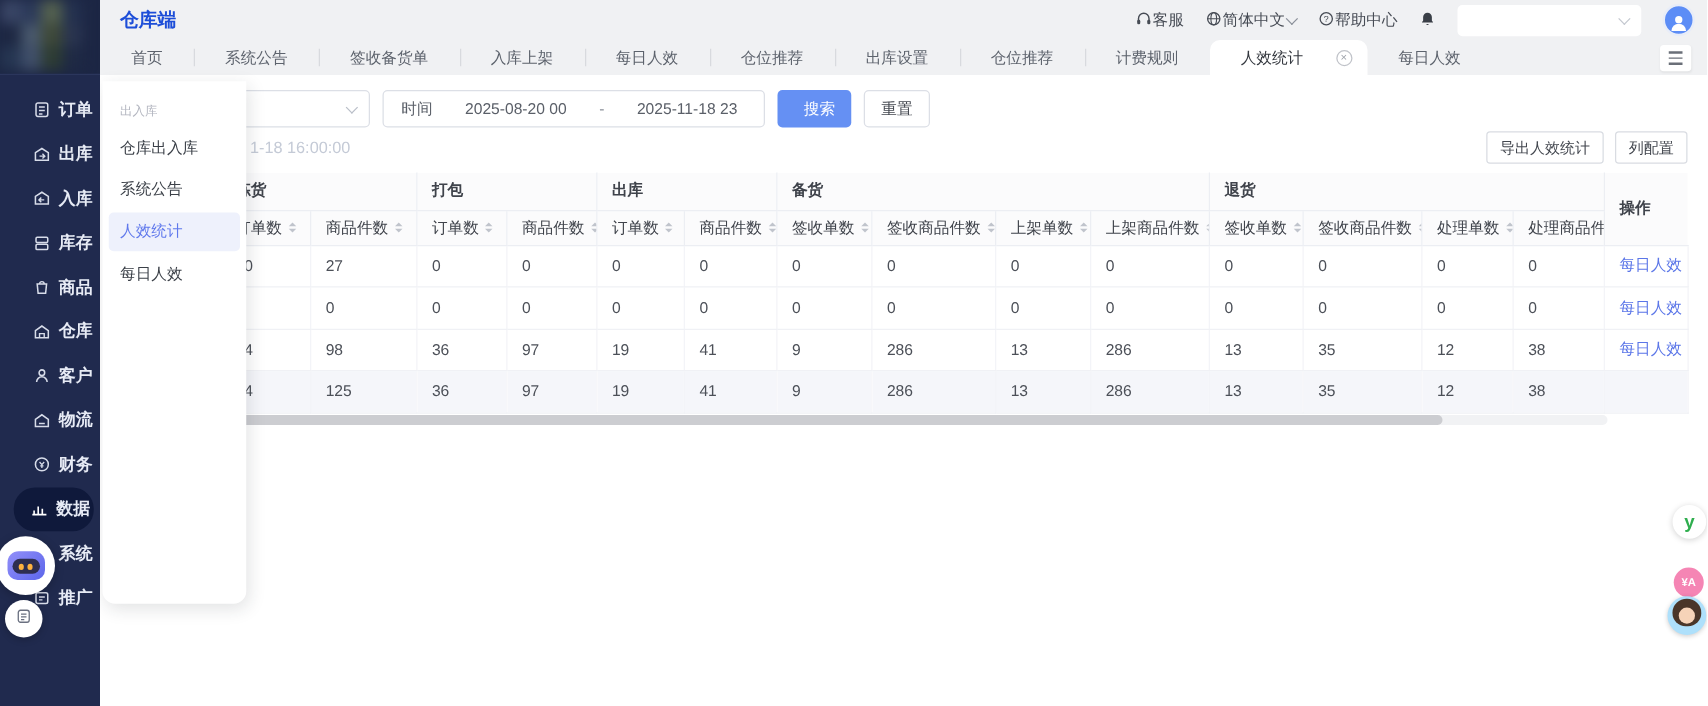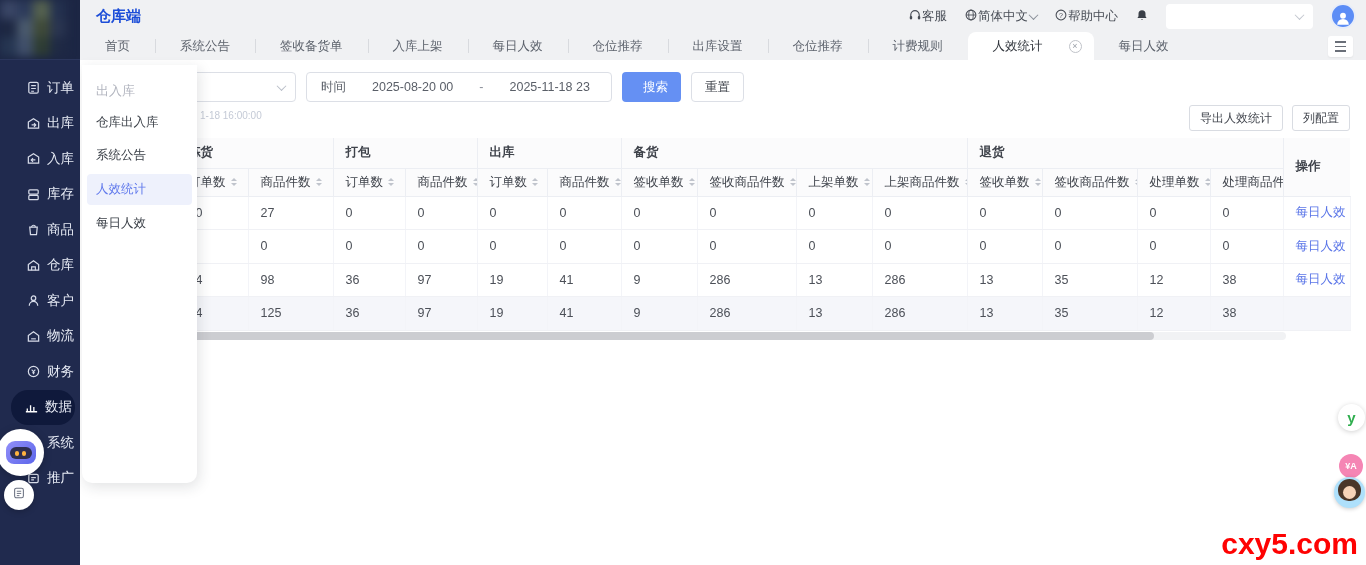--- a/index.html
+++ b/index.html
@@ -4,21 +4,21 @@
 <style>
   * { margin:0; padding:0; box-sizing:border-box; }
   html,body { width:1366px; height:565px; font-family:"Liberation Sans","DejaVu Sans",sans-serif; }
   .screen { position:relative; width:1366px; height:565px; background:#fff; overflow:hidden; }
 
   
   .sidebar { position:absolute; left:0; top:0; width:80px; height:565px; background:#202a4e; z-index:50; }
   .logo { position:relative; width:80px; height:60px; background:#1c2644; overflow:hidden; border-bottom:1px solid #2b365c; }
   .mosaic { position:absolute; left:0; top:0; width:66px; height:56px; display:grid; grid-template-columns:repeat(4,1fr); grid-template-rows:repeat(3,1fr); filter:blur(5px); }
   .side-nav { position:absolute; top:70px; left:0; width:80px; }
-  .side-item { height:35.5px; display:flex; align-items:center; padding-left:26px; color:#e7ebf5; font-size:13.5px; font-weight:normal; cursor:pointer; }
+  .side-item { height:35.5px; display:flex; align-items:center; padding-left:26px; color:#e7ebf5; font-size:13.5px; font-weight:bold; cursor:pointer; }
   .side-item .s-ico { width:15px; height:15px; margin-right:6px; display:inline-flex; }
   .side-item .s-ico svg { width:15px; height:15px; }
   .side-item.active { background:#0f193b; border-radius:17px; margin:0 5px 0 11px; padding-left:13px; }
   .robot { position:absolute; left:-3px; top:429px; width:47px; height:47px; border-radius:50%; background:#fff; box-shadow:0 2px 8px rgba(0,0,0,.22); display:flex; align-items:center; justify-content:center; z-index:80; cursor:pointer; }
   .robot .head { width:30px; height:23px; border-radius:9px 9px 8px 8px; background:linear-gradient(135deg,#928ff9,#5c66ea); position:relative; }
   .robot .visor { position:absolute; left:4px; top:6px; width:22px; height:12px; border-radius:6px; background:#2e2e50; display:flex; align-items:center; justify-content:center; gap:3px; }
   .robot .eye { width:4px; height:5px; border-radius:2px; background:#ffb23e; }
   .doc-float { position:absolute; left:4px; top:480px; width:30px; height:30px; border-radius:50%; background:#fff; box-shadow:0 2px 6px rgba(0,0,0,.2); display:flex; align-items:center; justify-content:center; z-index:80; cursor:pointer; }
 
   
@@ -47,21 +47,21 @@
   .content { position:absolute; left:80px; top:60px; width:1286px; height:505px; background:#fff; }
   .filter-row { position:absolute; left:16px; top:12px; display:flex; gap:10px; align-items:center; }
   .emp-select { width:200px; height:30px; border:1px solid #dcdfe6; border-radius:4px; background:#fff; display:flex; align-items:center; justify-content:flex-end; padding-right:10px; cursor:pointer; }
   .emp-select .chev { border-color:#b9bec8; }
   .time-range { width:306px; height:30px; border:1px solid #dcdfe6; border-radius:4px; display:flex; align-items:center; font-size:12.5px; color:#5a5f68; cursor:pointer; }
   .time-range .tr-label { margin:0 26px 0 14px; }
   .time-range .sep { margin:0 26px; color:#8a8f99; }
   .btn { height:30px; padding:0 13px; border:1px solid #dcdfe6; border-radius:4px; background:#fff; font-size:12.5px; color:#43474f; cursor:pointer; font-family:inherit; }
   .btn.primary { border:none; color:#fff;padding-left:21px; }
   .btn.sm { height:26px; padding:0 10px; font-size:12px; border-radius:3px; border-color:#d9dce2; }
-  .update-time { position:absolute; left:120px; top:50px; font-size:10px; color:#c4cad6; }
+  .update-time { position:absolute; left:120px; top:50px; font-size:13px; color:#c4cad6; }
   .toolbar-right { position:absolute; right:16px; top:45px; display:flex; gap:9px; }
 
   
   table.stats { position:absolute; left:16px; top:78px; width:1254px; border-collapse:collapse; table-layout:fixed; font-size:12.5px; }
   table.stats th, table.stats td { overflow:hidden; white-space:nowrap; text-align:left; }
   thead th { background:#fbfbfc; border-bottom:1px solid #eceef3; border-right:1px solid #eceef3; color:#3f434b; font-weight:normal; padding-left:12px; }
   thead tr.grp th { height:30px; font-weight:bold; border-right:none; }
   thead tr.grp th.gline { border-right:1px solid #eceef3; }
   thead tr.cols th { height:28px; }
   thead th.act-th { border-left:1px solid #eceef3; font-weight:bold; }
@@ -71,21 +71,21 @@
   .day-link { color:#5b76e8; cursor:pointer; text-decoration:none; }
   .sort { display:inline-flex; flex-direction:column; margin-left:5px; vertical-align:middle; }
   .sort i { display:block; width:0; height:0; border:3.5px solid transparent; }
   .sort i.up { border-bottom-color:#c0c4cc; border-top:none; margin-bottom:2px; }
   .sort i.dn { border-top-color:#c0c4cc; border-bottom:none; }
   .hscroll { position:absolute; left:16px; top:272px; width:1190px; height:8px; background:#f1f2f4; border-radius:4px; }
   .hscroll .thumb { position:absolute; left:0; top:0; width:1058px; height:8px; background:#cccdd1; border-radius:4px; cursor:pointer; }
 
   
   .menu-panel { position:absolute; left:82px; top:65px; width:115px; height:418px; background:#fff; border-radius:0 0 10px 10px; box-shadow:2px 4px 14px rgba(30,35,50,.13); z-index:40; padding-top:8px; }
-  .menu-group-title { font-size:13px; color:#b2b5bf; padding:9px 14px 6px; }
+  .menu-group-title { font-size:10px; color:#b2b5bf; padding:9px 14px 6px; }
   .menu-item { font-size:12.5px; color:#3b4048; padding:8px 14px; cursor:pointer; }
   .menu-item.active { background:#eef1fc; color:#6079ec; margin:2px 5px; padding:7px 9px; border-radius:4px; }
 
   
   .float-y { position:absolute; left:1338px; top:404px; width:27px; height:27px; border-radius:50%; background:#fff; box-shadow:0 1px 5px rgba(0,0,0,.18); display:flex; align-items:center; justify-content:center; font-weight:bold; font-size:15px; color:#2fae4e; z-index:80; cursor:pointer; }
   .float-translate { position:absolute; left:1339px; top:454px; width:24px; height:24px; border-radius:50%; background:#f585b4; color:#fff; font-size:9px; font-weight:bold; display:flex; align-items:center; justify-content:center; z-index:80; cursor:pointer; }
   .float-girl { position:absolute; left:1334px; top:477px; width:31px; height:31px; border-radius:50%; background:#aee0fb; overflow:hidden; z-index:81; cursor:pointer; box-shadow:0 1px 4px rgba(0,0,0,.2); }
   .float-girl .hair { position:absolute; top:2px; left:4px; width:23px; height:22px; border-radius:50% 50% 46% 46%; background:#4a3629; }
   .float-girl .face { position:absolute; top:9px; left:9px; width:13px; height:13px; border-radius:50%; background:#f6d3b8; }
   .watermark { position:absolute; right:8px; bottom:4px; font-size:30px; font-weight:900; color:#fe0202; letter-spacing:0; z-index:90; }
@@ -521,14 +521,13 @@
     </div>
 
   <div class="float-y">y</div>
   <div class="float-translate">
       <span>¥A</span>
     </div>
   <div class="float-girl">
       <div class="hair"></div>
       <div class="face"></div>
     </div>
-  <div class="watermark">cxy5.com</div>
 </div>
 
 </body></html>

